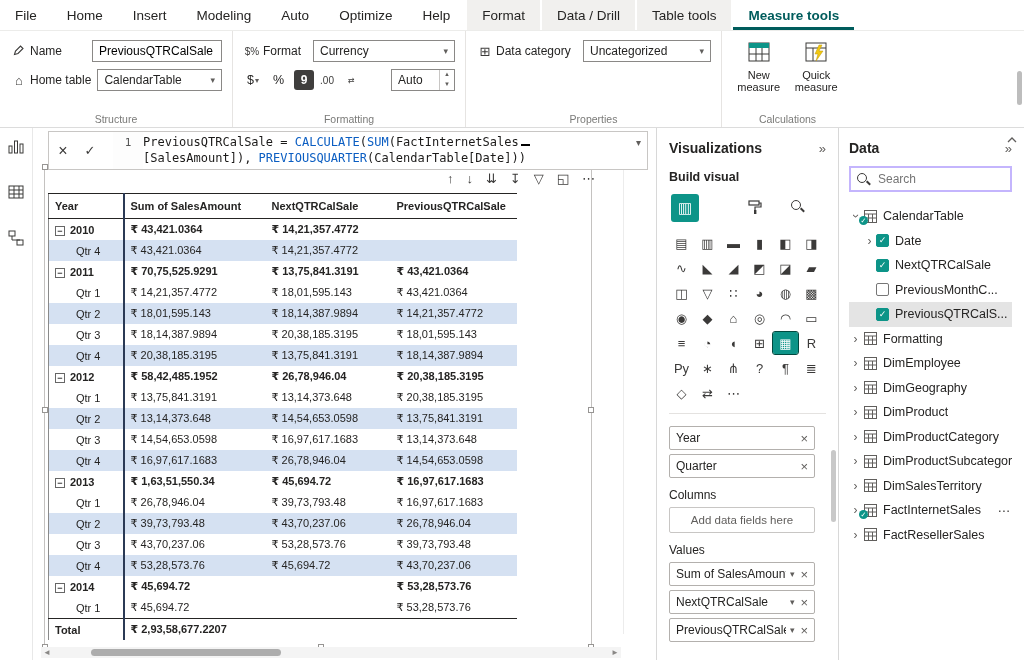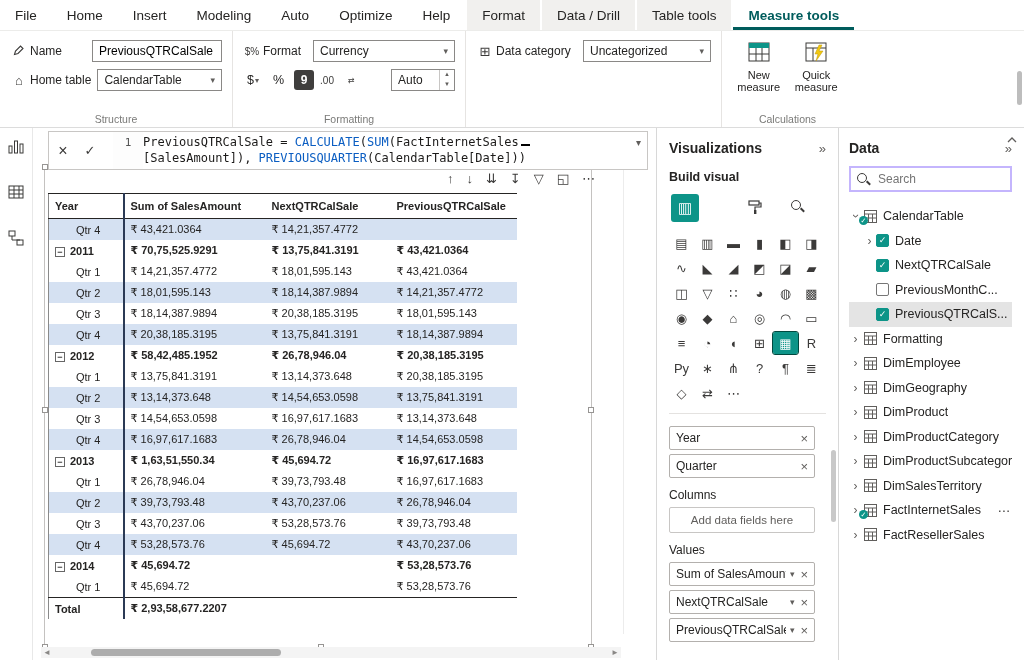--- a/index.html
+++ b/index.html
@@ -220,20 +220,21 @@
 
     <div class="rgroup g-properties">
       <div class="rrow">
         <span class="ric">⊞</span>
         <span class="rlabel">Data category</span>
         <div class="rcombo">
           <span>Uncategorized</span>
           <span class="dd">▾</span>
         </div>
       </div>
+      <div class="glabel">Properties</div>
     </div>
 
     <div class="rgroup g-calculations">
       <div class="calcbtn">
         <svg width="26" height="26" viewBox="0 0 26 26">
           <rect x="3" y="4" width="20" height="18" fill="none" stroke="#3b3a39"></rect>
           <rect x="3" y="4" width="20" height="5" fill="#0d9488"></rect>
           <line x1="10" y1="9" x2="10" y2="22" stroke="#3b3a39"></line>
           <line x1="16" y1="9" x2="16" y2="22" stroke="#3b3a39"></line>
           <line x1="3" y1="15" x2="23" y2="15" stroke="#3b3a39"></line>
@@ -319,20 +320,26 @@
             </colgroup>
           <thead>
               <tr>
                 <th>Year</th>
                 <th>Sum of SalesAmount</th>
                 <th>NextQTRCalSale</th>
                 <th>PreviousQTRCalSale</th>
               </tr>
             </thead>
           <tbody>
+              <tr class="b ">
+                <td><span class="expbox">−</span><span>2010</span></td>
+                <td class="num">₹ 43,421.0364</td>
+                <td class="num">₹ 14,21,357.4772</td>
+                <td class="num"></td>
+              </tr>
               <tr class="shaded ">
                 <td class="lvl1"><span>Qtr 4</span></td>
                 <td class="num">₹ 43,421.0364</td>
                 <td class="num">₹ 14,21,357.4772</td>
                 <td class="num"></td>
               </tr>
               <tr class="b ">
                 <td><span class="expbox">−</span><span>2011</span></td>
                 <td class="num">₹ 70,75,525.9291</td>
                 <td class="num">₹ 13,75,841.3191</td>

